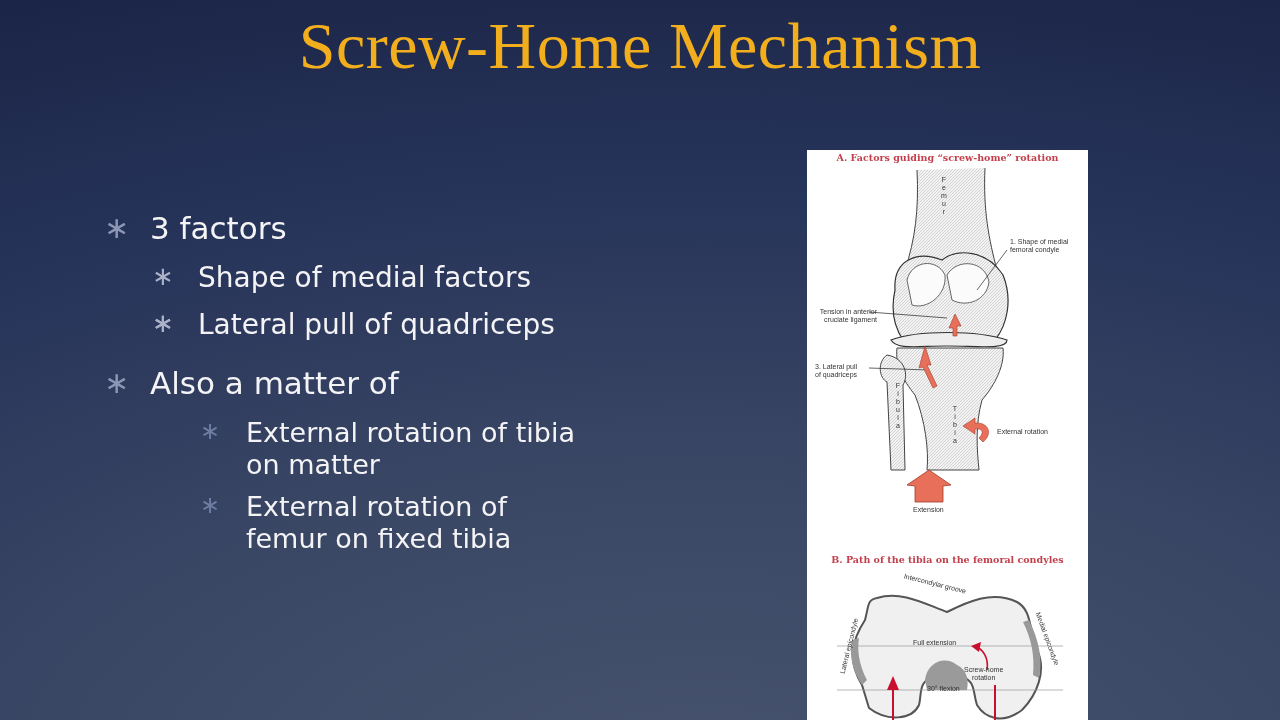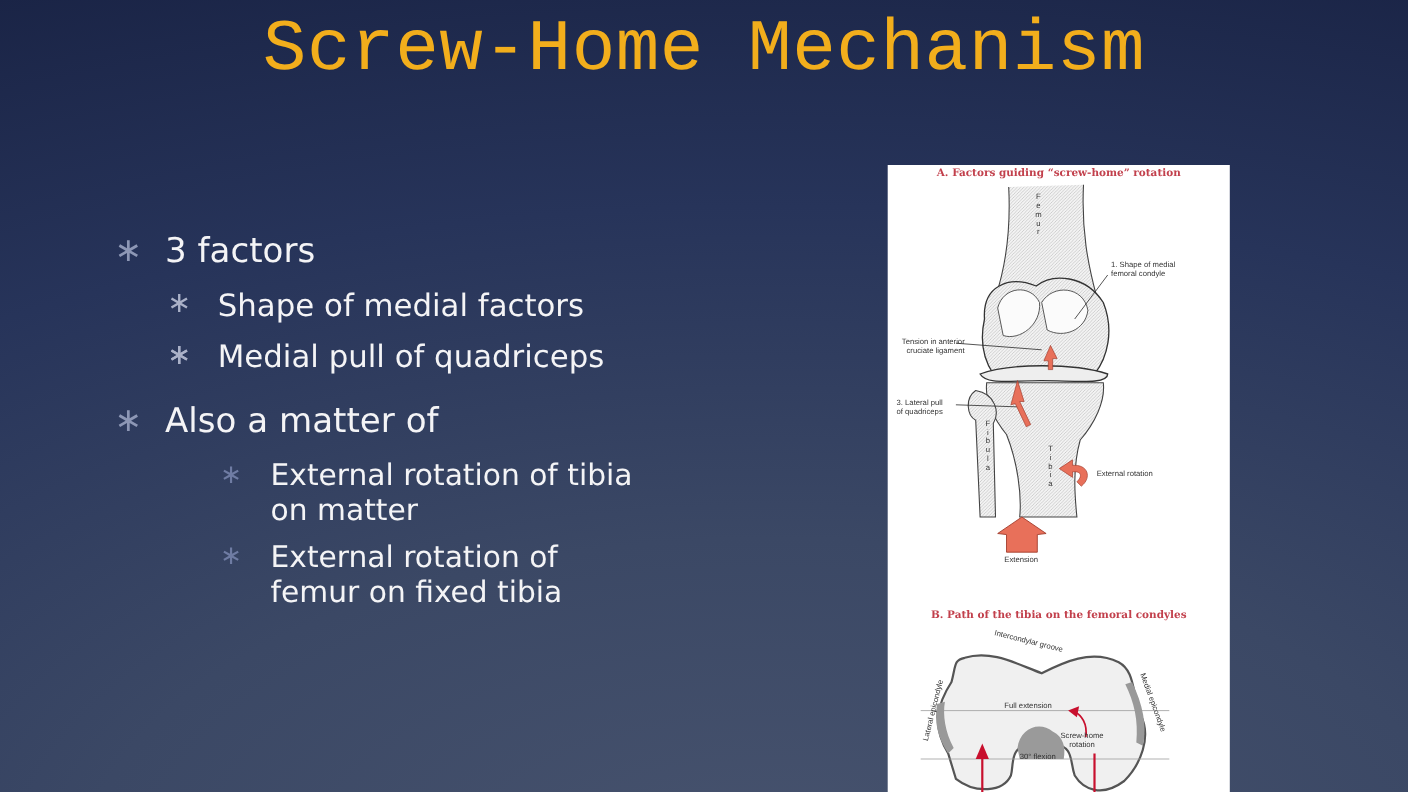--- a/index.html
+++ b/index.html
@@ -12,42 +12,42 @@
   .slide { position: absolute; inset: 0; }
 
   .title {
     position: absolute;
     left: 0; right: 0; top: 8px;
     text-align: center;
     color: #f2ae1c;
     font-size: 66px;
     font-weight: normal;
     letter-spacing: 0.5px;
-    font-family: Liberation Mono, monospace;
+    font-family: Liberation Serif, serif;
   }
 
   .bullets { position: absolute; left: 100px; top: 210px; width: 560px; color: #f4f4f6; }
   .b { position: relative; line-height: 1.18; }
   .b .star {
     position: absolute;
     color: #9ba3bd;
     font-family: "DejaVu Sans", sans-serif;
   }
   .lvl1 { font-size: 31px; padding-left: 50px; }
   .lvl1 .star { left: 4px; top: 0; font-size: 30px; color: #8d97b5; }
   .lvl2 { font-size: 28px; padding-left: 98px; margin-top: 14px; }
   .lvl2 .star { left: 52px; top: 0; font-size: 26px; color: #aab1c8; }
   .lvl3 { font-size: 27px; padding-left: 146px; margin-top: 10px; }
   .lvl3 .star { left: 100px; top: 0; font-size: 24px; color: #6f7ca3; }
 
   .gap { height: 24px; }
 
   .figure {
     position: absolute;
-    left: 807px; top: 150px; width: 311px; height: 570px;
+    left: 807px; top: 150px; width: 281px; height: 570px;
     background: #ffffff;
     overflow: hidden;
   }
   .fig-cap {
     position: absolute;
     left: 0; right: 0;
     text-align: center;
     color: #c2404c;
     font-family: "DejaVu Serif", serif;
     font-weight: bold;
@@ -76,21 +76,21 @@
     </div>
     <div class="b lvl2">
       <span class="star">∗</span>
       <span>Shape of medial factors</span>
     </div>
     <div class="b lvl2">
       <span class="star">∗</span>
     </div>
     <div class="b lvl2">
       <span class="star">∗</span>
-      <span>Medial pull of quadriceps</span>
+      <span>Lateral pull of quadriceps</span>
     </div>
 
     <div class="gap"></div>
 
     <div class="b lvl1">
       <span class="star">∗</span>
       <span>Also a matter of</span><br>
     </div>
     <div class="b lvl3" style="margin-top:16px">
       <span class="star">∗</span>

